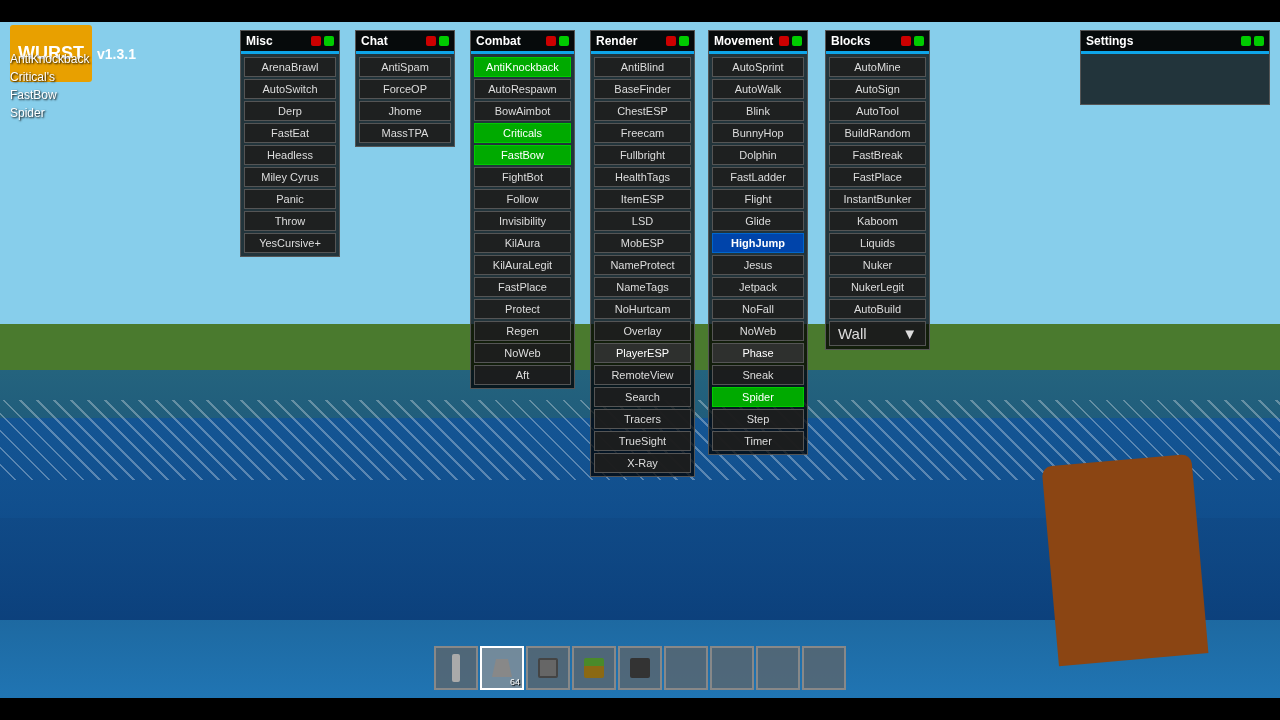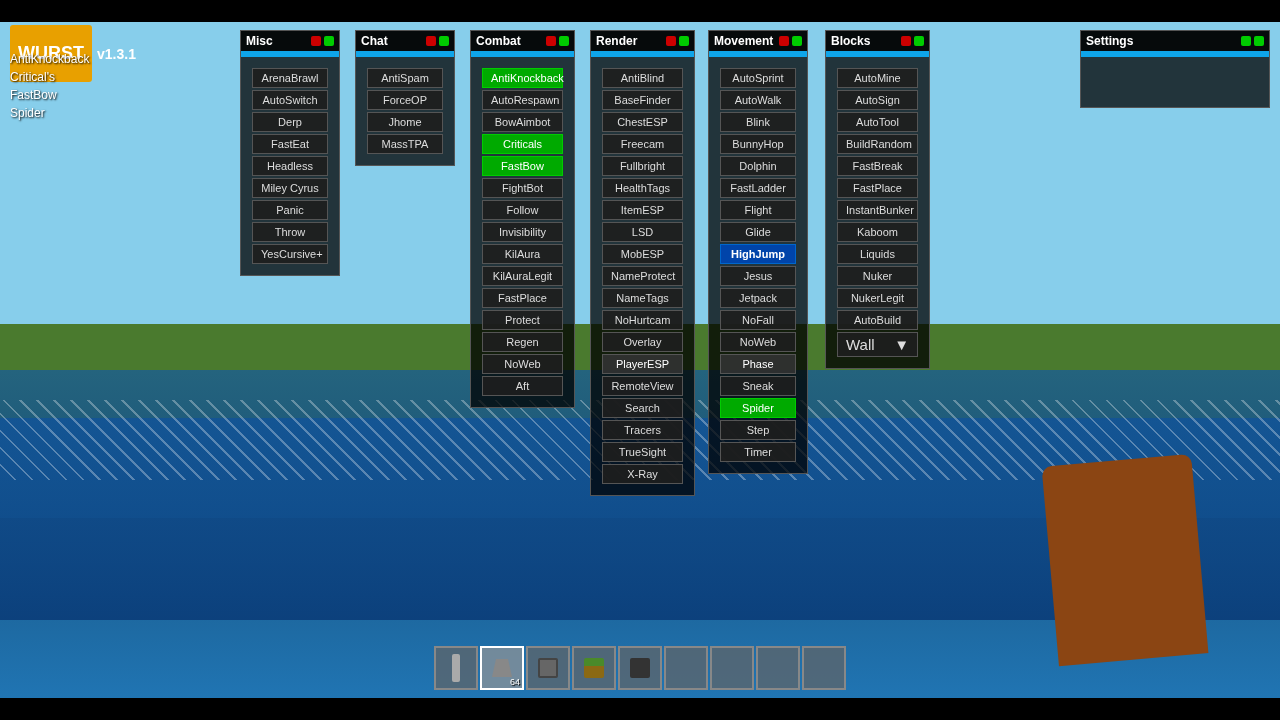--- a/index.html
+++ b/index.html
@@ -147,37 +147,37 @@
     }
     .panel-header {
       display: flex;
       align-items: center;
       justify-content: space-between;
       padding: 3px 5px;
       background: rgba(0,0,0,0.8);
       color: #fff;
       font-size: 12px;
       font-weight: bold;
-      border-bottom: 6px solid #0ea5e9;
+      border-bottom: 3px solid #0ea5e9;
     }
     .panel-header-icons {
       display: flex;
       gap: 3px;
     }
     .panel-icon {
       width: 10px;
       height: 10px;
       border-radius: 2px;
       display: inline-block;
     }
     .icon-red { background: #cc0000; }
     .icon-green { background: #00cc00; }
 
     .panel-body {
-      padding: 11px;
+      padding: 3px;
       display: flex;
       flex-direction: column;
       gap: 2px;
     }
 
     
     .module-btn {
       display: block;
       width: 100%;
       padding: 3px 8px;

